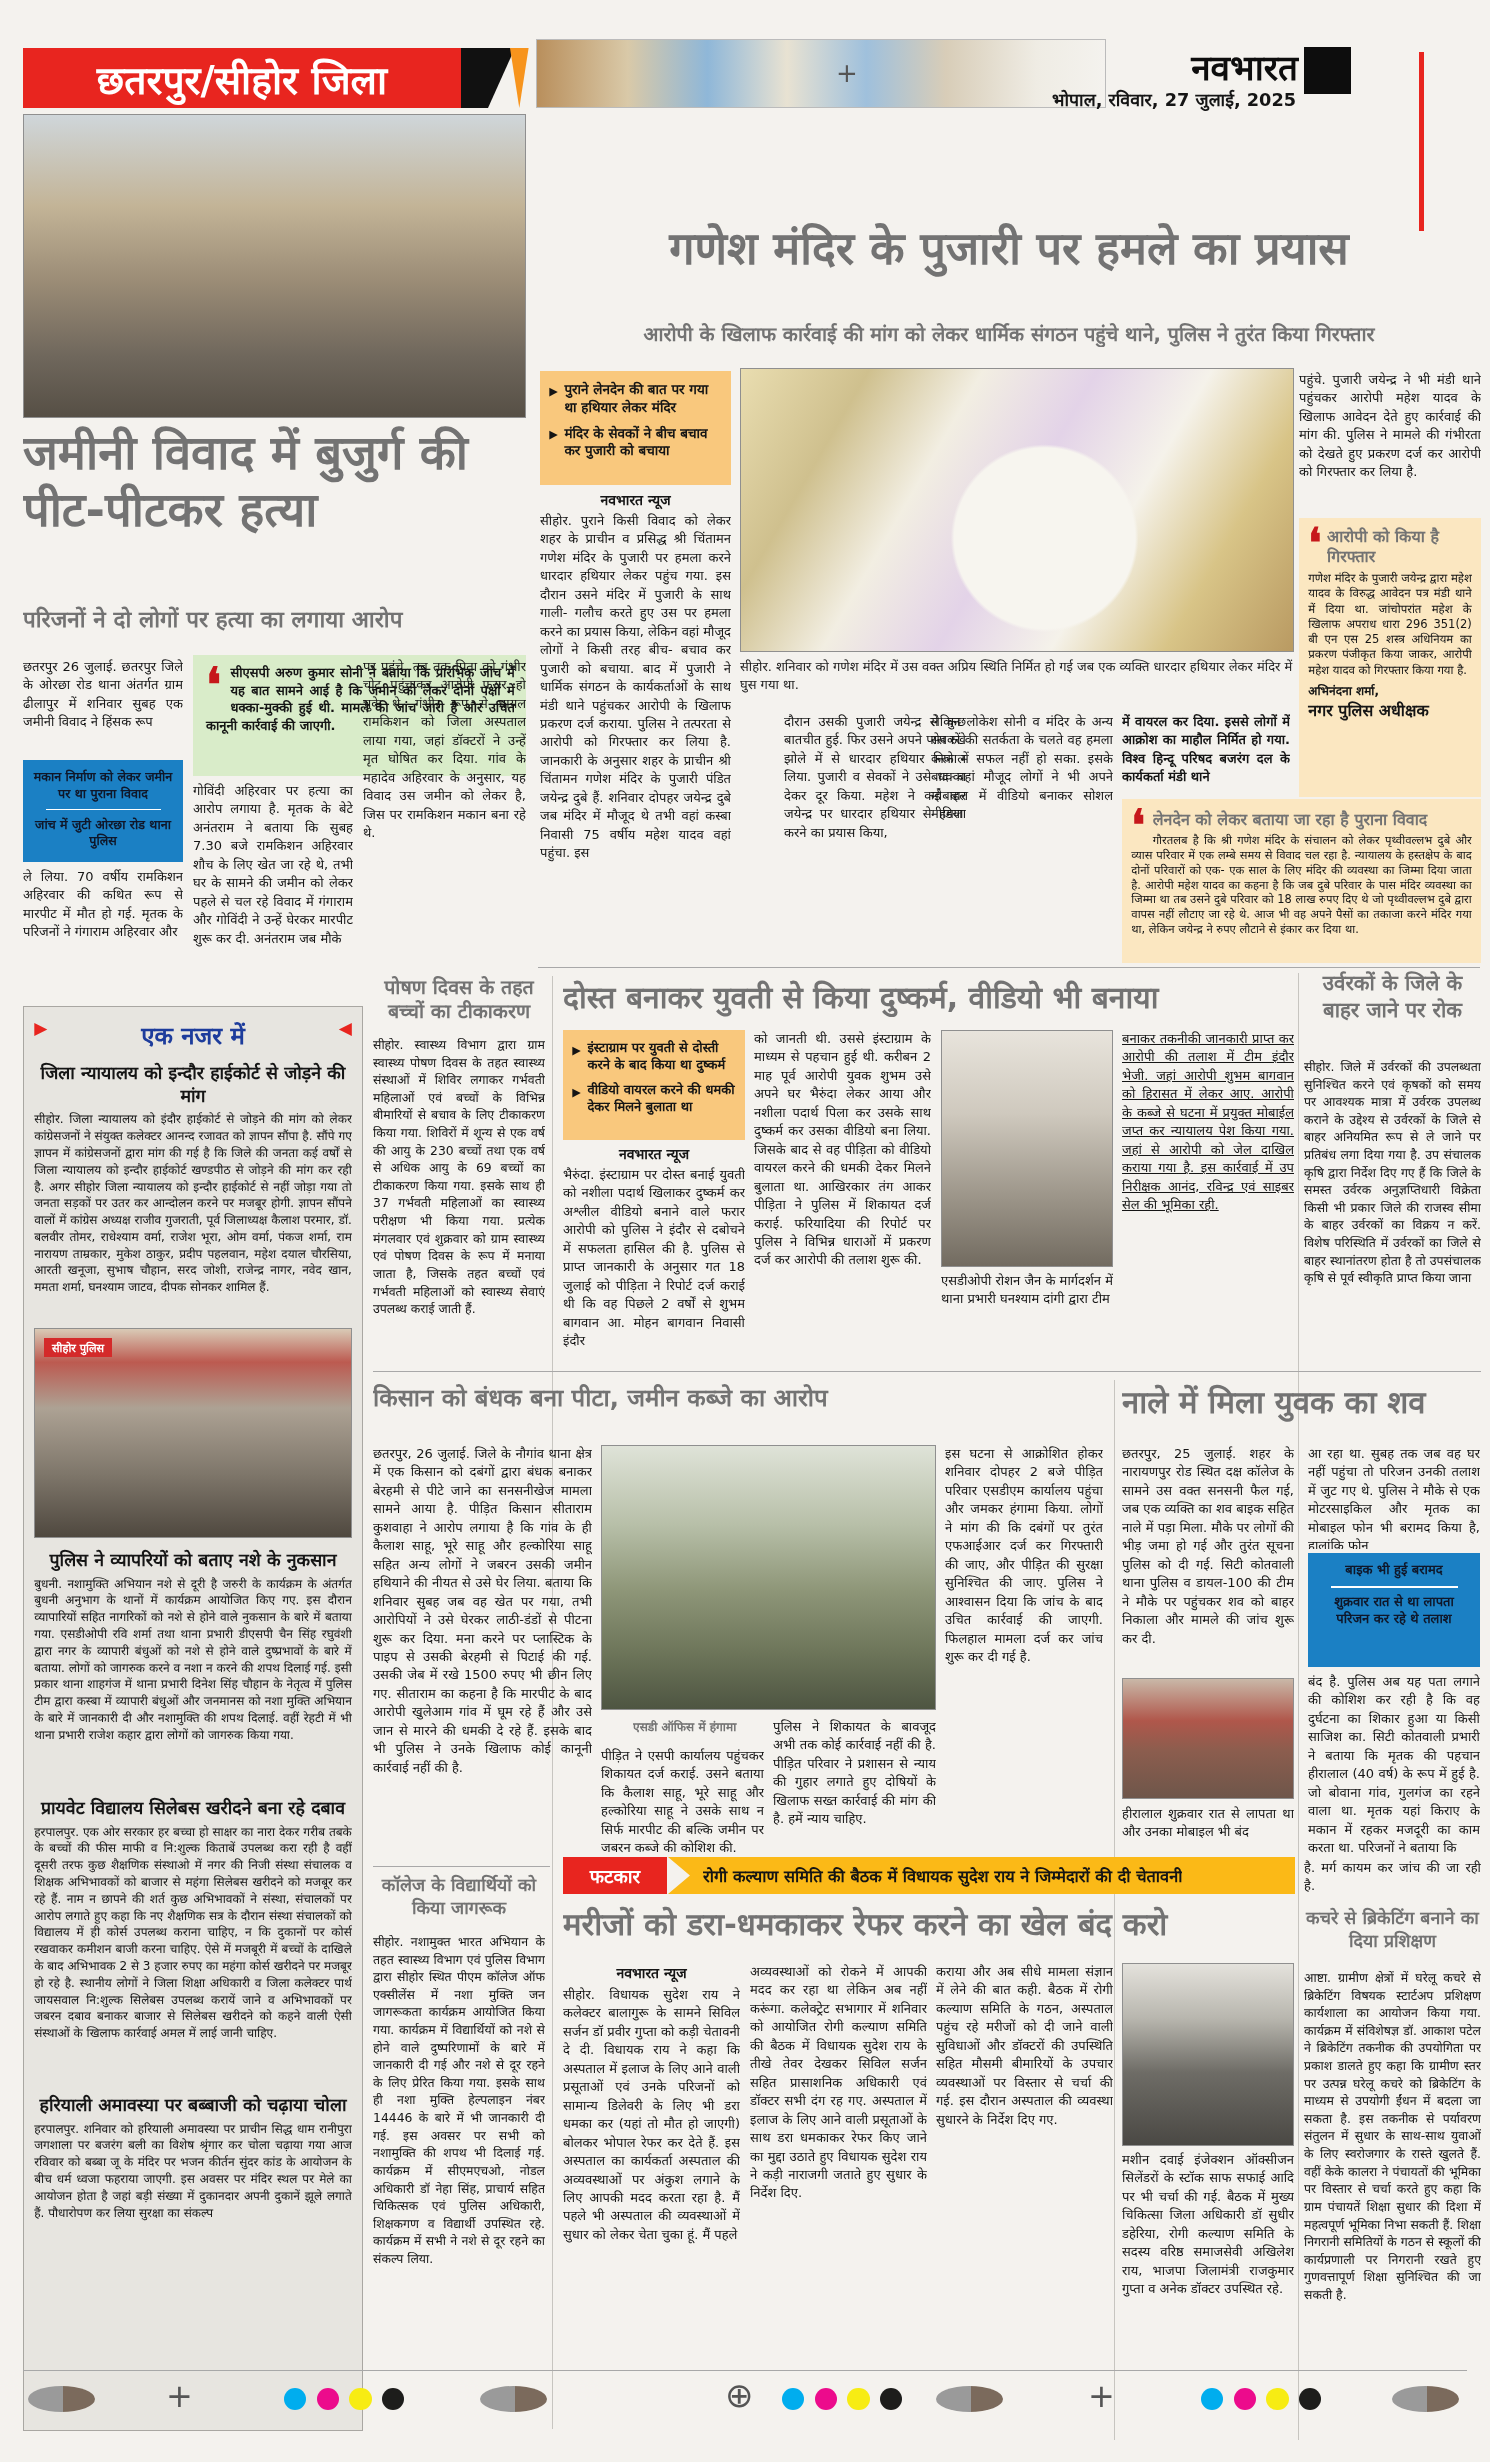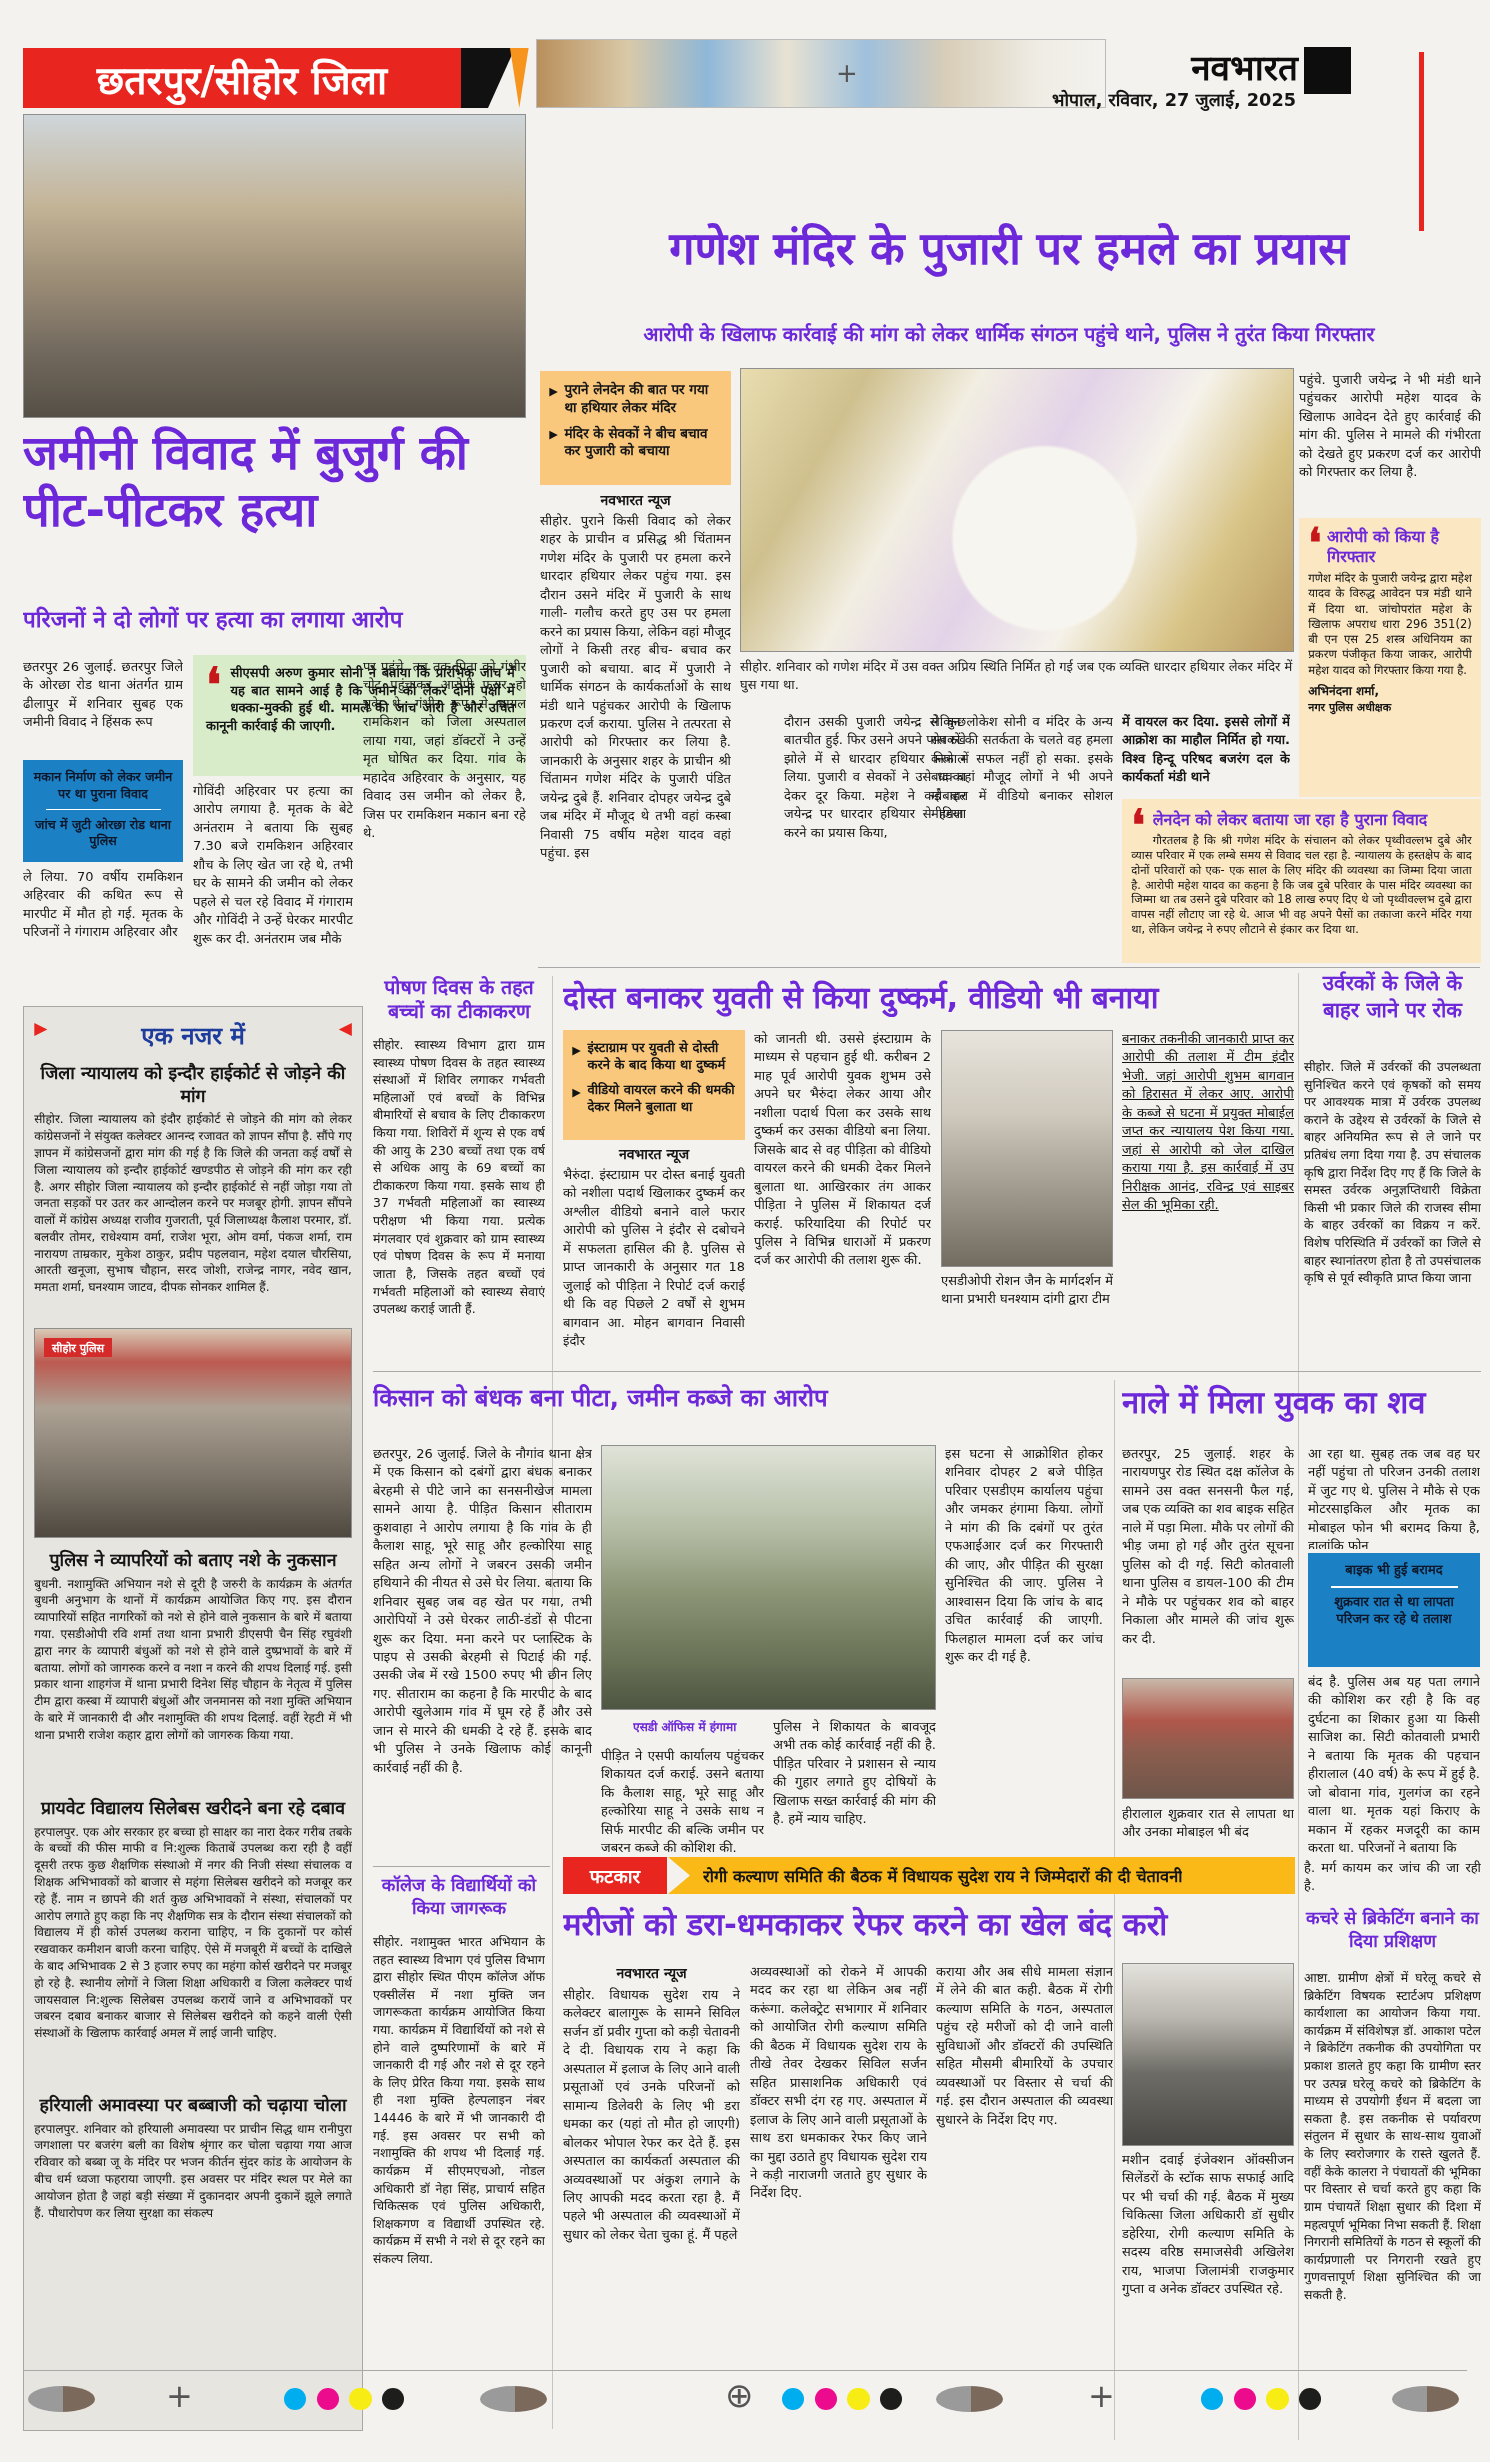--- a/index.html
+++ b/index.html
@@ -4,21 +4,21 @@
 <style>
   * { margin:0; padding:0; box-sizing:border-box; }
   html,body { width:1490px; }
   body {
     height:2462px; position:relative; background:#f4f2ee;
     font-family:"DejaVu Sans", sans-serif; color:#151515; overflow:hidden;
   }
   .abs { position:absolute; }
   .bt { font-size:13px; line-height:1.42; text-align:justify; overflow:hidden; }
   .btsm { font-size:12.4px; line-height:1.42; text-align:justify; overflow:hidden; }
-  .hl { font-weight:800; color:#6d28d9; overflow:hidden; }
+  .hl { font-weight:800; color:#737373; overflow:hidden; }
   .nw { white-space:nowrap; }
   .ctr { text-align:center; }
   .photo { border:0.9px solid #8f8f8f; }
   .byline { font-weight:bold; font-size:14px; text-align:center; }
   .quote-glyph { color:#c6181b; font-weight:bold; font-family:"DejaVu Serif", serif; line-height:.8; }
   .bullet-item { display:flex; gap:6.5px; margin-bottom:8.4px; font-weight:bold; font-size:13.5px; line-height:1.3; }
   .bullet-item .bi { font-size:11.2px; margin-top:3.7px; color:#141414; }
   .bluebox { background:#1b80c4; color:#0f172a; font-weight:bold; text-align:center; padding:9.3px 7.5px; }
   .bluebox .bb-div { height:1.9px; background:#fff; margin:6.5px 15px; }
   .creambox { background:#fbe7c1; padding:9.3px 9.3px; }
@@ -89,21 +89,21 @@
 <div class="abs caption" style="left:740px;top:658px;width:554px;height:48px;font-weight:500;">सीहोर. शनिवार को गणेश मंदिर में उस वक्त अप्रिय स्थिति निर्मित हो गई जब एक व्यक्ति धारदार हथियार लेकर मंदिर में घुस गया था.</div>
 <div class="abs bt" style="left:740px;top:713px;width:182px;height:250px;margin-left:44px;">दौरान उसकी पुजारी जयेन्द्र से कुछ बातचीत हुई. फिर उसने अपने पास रखे झोले में से धारदार हथियार निकाल लिया. पुजारी व सेवकों ने उसे धक्का देकर दूर किया. महेश ने कई बार जयेन्द्र पर धारदार हथियार से हमला करने का प्रयास किया,</div>
 <div class="abs bt" style="left:931px;top:713px;width:182px;height:250px;">लेकिन लोकेश सोनी व मंदिर के अन्य सेवकों की सतर्कता के चलते वह हमला करने में सफल नहीं हो सका. इसके बाद वहां मौजूद लोगों ने भी अपने मोबाइल में वीडियो बनाकर सोशल मीडिया</div>
 <div class="abs bt" style="left:1122px;top:713px;width:168px;height:80px;font-weight:bold;">में वायरल कर दिया. इससे लोगों में आक्रोश का माहौल निर्मित हो गया. विश्व हिन्दू परिषद बजरंग दल के कार्यकर्ता मंडी थाने</div>
 <div class="abs bt" style="left:1299px;top:371px;width:182px;height:142px;">पहुंचे. पुजारी जयेन्द्र ने भी मंडी थाने पहुंचकर आरोपी महेश यादव के खिलाफ आवेदन देते हुए कार्रवाई की मांग की. पुलिस ने मामले की गंभीरता को देखते हुए प्रकरण दर्ज कर आरोपी को गिरफ्तार कर लिया है.</div>
 <div class="abs creambox" style="left:1299px;top:518px;width:182px;height:279px;">
   <span class="quote-glyph" style="float:left;font-size:41px;margin:0 5.6px 0 0;">❛</span>
   <div class="hl" style="font-size:16px;line-height:1.25;margin-bottom:3.7px;">आरोपी को किया है गिरफ्तार</div>
   <div style="font-size:11.5px;line-height:1.33;text-align:justify;">गणेश मंदिर के पुजारी जयेन्द्र द्वारा महेश यादव के विरुद्ध आवेदन पत्र मंडी थाने में दिया था. जांचोपरांत महेश के खिलाफ अपराध धारा 296 351(2) बी एन एस 25 शस्त्र अधिनियम का प्रकरण पंजीकृत किया जाकर, आरोपी महेश यादव को गिरफ्तार किया गया है.</div>
   <div style="font-size:12px;font-weight:800;margin-top:3.7px;">अभिनंदना शर्मा,</div>
-  <div style="font-size:11px;font-weight:bold;">नगर पुलिस अधीक्षक</div>
+  <div style="font-size:16px;font-weight:bold;">नगर पुलिस अधीक्षक</div>
 </div>
 <div class="abs creambox" style="left:1122px;top:799px;width:359px;height:164px;">
   <span class="quote-glyph" style="float:left;font-size:43px;margin:0 7.5px 0 0;">❛</span>
   <div class="hl" style="font-size:16px;margin-bottom:2.8px;">लेनदेन को लेकर बताया जा रहा है पुराना विवाद</div>
   <div style="font-size:11.4px;line-height:1.3;text-align:justify;">गौरतलब है कि श्री गणेश मंदिर के संचालन को लेकर पृथ्वीवल्लभ दुबे और व्यास परिवार में एक लम्बे समय से विवाद चल रहा है. न्यायालय के हस्तक्षेप के बाद दोनों परिवारों को एक- एक साल के लिए मंदिर की व्यवस्था का जिम्मा दिया जाता है. आरोपी महेश यादव का कहना है कि जब दुबे परिवार के पास मंदिर व्यवस्था का जिम्मा था तब उसने दुबे परिवार को 18 लाख रुपए दिए थे जो पृथ्वीवल्लभ दुबे द्वारा वापस नहीं लौटाए जा रहे थे. आज भी वह अपने पैसों का तकाजा करने मंदिर गया था, लेकिन जयेन्द्र ने रुपए लौटाने से इंकार कर दिया था.</div>
 </div>
 <div class="abs rule" style="left:538px;top:967px;width:942px;height:0.9px;"></div>
 
 <div class="abs hl ctr" style="left:373px;top:976px;width:172px;height:54px;font-size:19.6px;line-height:1.25;">पोषण दिवस के तहत बच्चों का टीकाकरण</div>
 <div class="abs btsm" style="left:373px;top:1036px;width:172px;height:332px;">सीहोर. स्वास्थ्य विभाग द्वारा ग्राम स्वास्थ्य पोषण दिवस के तहत स्वास्थ्य संस्थाओं में शिविर लगाकर गर्भवती महिलाओं एवं बच्चों के विभिन्न बीमारियों से बचाव के लिए टीकाकरण किया गया. शिविरों में शून्य से एक वर्ष की आयु के 230 बच्चों तथा एक वर्ष से अधिक आयु के 69 बच्चों का टीकाकरण किया गया. इसके साथ ही 37 गर्भवती महिलाओं का स्वास्थ्य परीक्षण भी किया गया. प्रत्येक मंगलवार एवं शुक्रवार को ग्राम स्वास्थ्य एवं पोषण दिवस के रूप में मनाया जाता है, जिसके तहत बच्चों एवं गर्भवती महिलाओं को स्वास्थ्य सेवाएं उपलब्ध कराई जाती हैं.</div>

